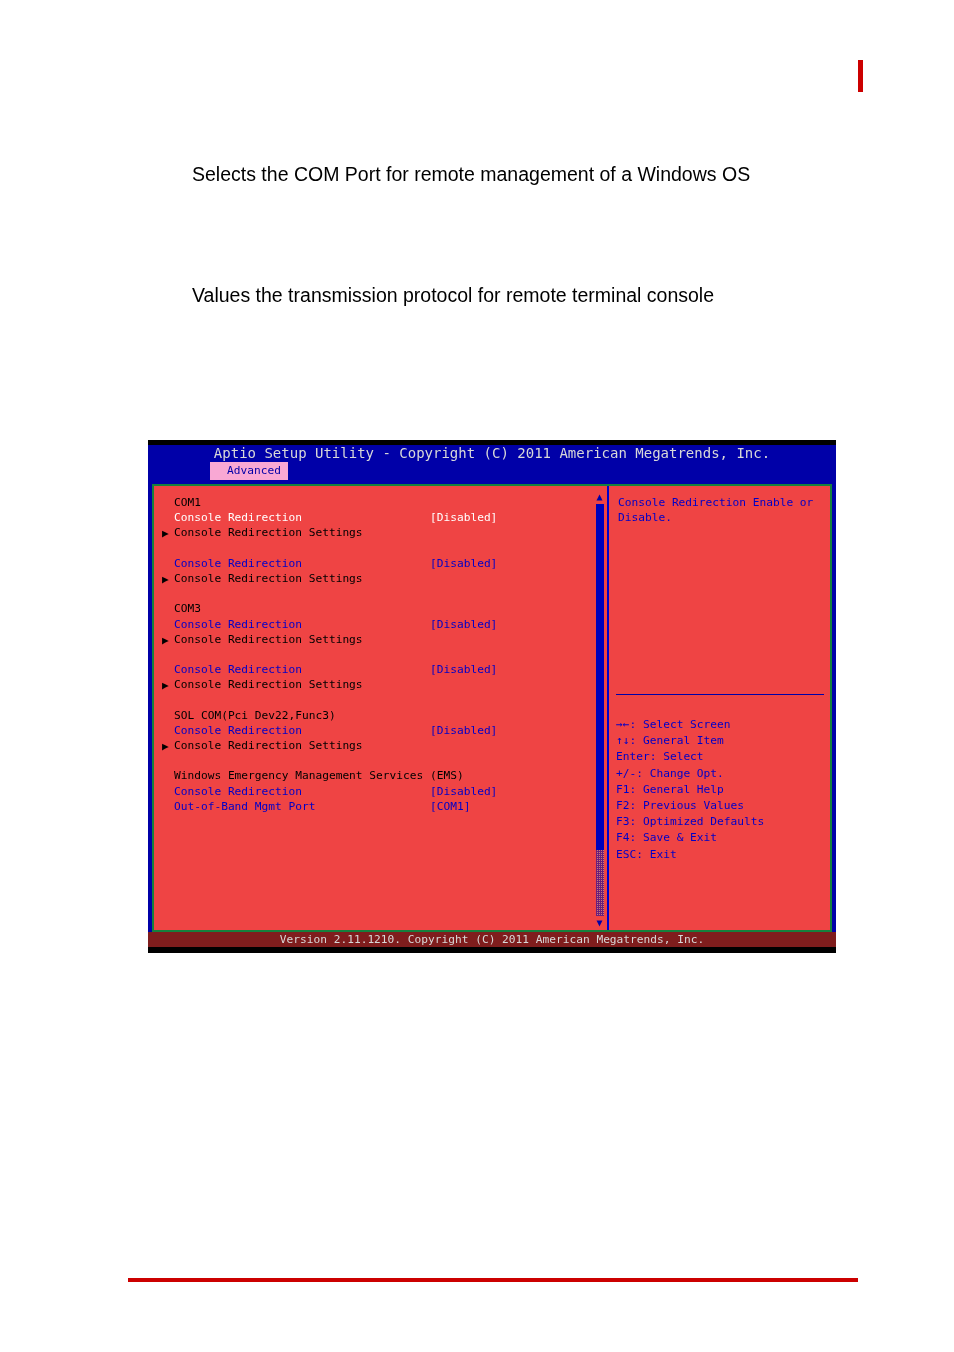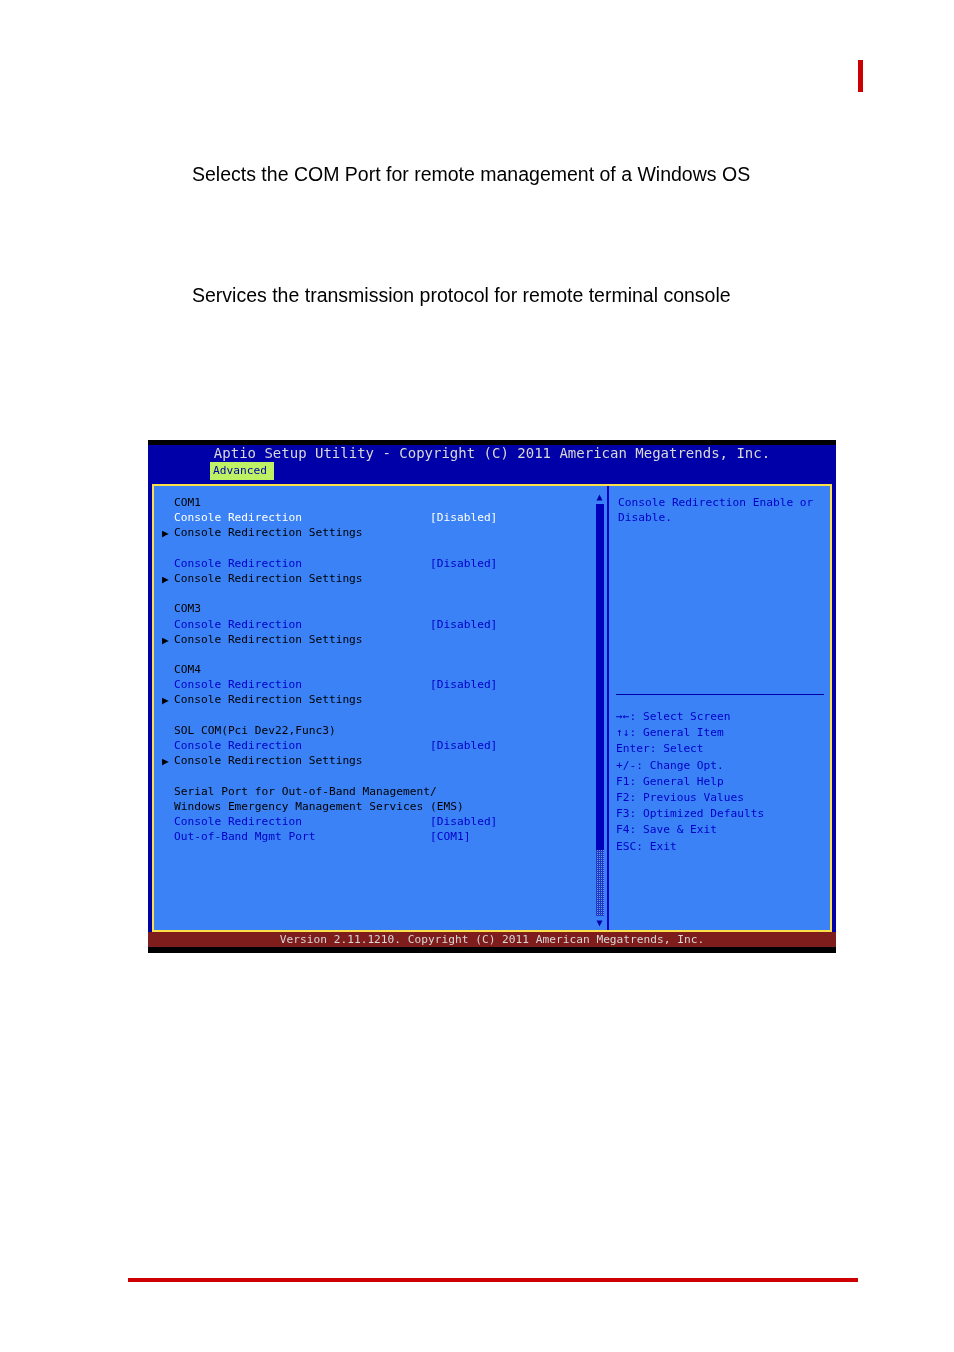--- a/index.html
+++ b/index.html
@@ -78,33 +78,33 @@
   }
   .bios-tabbar {
     position: absolute;
     left: 0; top: 22px;
     width: 100%;
     height: 17px;
   }
   .bios-tab {
     position: absolute;
     left: 62px; top: 0px;
-    padding: 1px 7px 2px 3px;
-    background: #bef264;
+    padding: 1px 7px 2px 17px;
+    background: #f9a8d4;
     color: #0000a8;
     font-size: 11.2px;
   }
 
   .bios-body {
     position: absolute;
     left: 4px; top: 44px;
     width: 680px;
     height: 448px;
-    background: #3b82f6;
-    border: 2px solid #fde047;
+    background: #ef4444;
+    border: 2px solid #15803d;
     box-sizing: border-box;
   }
 
   
   .pane-left {
     position: absolute;
     left: 0; top: 0;
     width: 452px;
     height: 100%;
   }
@@ -205,21 +205,21 @@
   }
   .help-div {
     position: absolute;
     left: 6px; top: 208px;
     width: 208px;
     height: 1px;
     background: #0000a8;
   }
   .keys {
     position: absolute;
-    left: 6px; top: 223px;
+    left: 6px; top: 231px;
     width: 210px;
     color: #0000c8;
   }
   .key-row { height: 16.2px; white-space: pre; }
 
   .bios-footer {
     position: absolute;
     left: 0; bottom: 6px;
     width: 100%;
     height: 15px;
@@ -230,21 +230,21 @@
     line-height: 15px;
   }
 </style>
 </head>
 <body>
 
 <div class="page-mark"></div>
 <div class="page-rule"></div>
 
 <div class="prose p1">Selects the COM Port for remote management of a Windows OS</div>
-<div class="prose p2">Services the transmission protocol for remote terminal console</div>
+<div class="prose p2">Values the transmission protocol for remote terminal console</div>
 
 <div class="bios">
   <div class="topblack"></div>
 
   <div class="bios-title">Aptio Setup Utility - Copyright (C) 2011 American Megatrends, Inc.</div>
 
   <div class="bios-tabbar">
     <div class="bios-tab">Advanced</div>
   </div>
 
@@ -256,29 +256,27 @@
           <div class="opt-row"><span class="label c-white">Console Redirection</span><span class="value c-white">[Disabled]</span></div>
           <div class="opt-row"><span class="arrow">▶</span><span class="label c-black">Console Redirection Settings</span></div>
           <div class="spacer"></div>
           <div class="opt-row"><span class="label c-blue">Console Redirection</span><span class="value c-blue">[Disabled]</span></div>
           <div class="opt-row"><span class="arrow">▶</span><span class="label c-black">Console Redirection Settings</span></div>
           <div class="spacer"></div>
           <div class="opt-row"><span class="label c-head">COM3</span></div>
           <div class="opt-row"><span class="label c-blue">Console Redirection</span><span class="value c-blue">[Disabled]</span></div>
           <div class="opt-row"><span class="arrow">▶</span><span class="label c-black">Console Redirection Settings</span></div>
           <div class="spacer"></div>
-          <div class="opt-row"><span class="label c-head">COM4</span></div>
           <div class="opt-row"><span class="label c-blue">Console Redirection</span><span class="value c-blue">[Disabled]</span></div>
           <div class="opt-row"><span class="arrow">▶</span><span class="label c-black">Console Redirection Settings</span></div>
           <div class="spacer"></div>
           <div class="opt-row"><span class="label c-head">SOL COM(Pci Dev22,Func3)</span></div>
           <div class="opt-row"><span class="label c-blue">Console Redirection</span><span class="value c-blue">[Disabled]</span></div>
           <div class="opt-row"><span class="arrow">▶</span><span class="label c-black">Console Redirection Settings</span></div>
           <div class="spacer"></div>
-          <div class="opt-row"><span class="label c-head">Serial Port for Out-of-Band Management/</span></div>
           <div class="opt-row"><span class="label c-head">Windows Emergency Management Services (EMS)</span></div>
           <div class="opt-row"><span class="label c-blue">Console Redirection</span><span class="value c-blue">[Disabled]</span></div>
           <div class="opt-row"><span class="label c-blue">Out-of-Band Mgmt Port</span><span class="value c-blue">[COM1]</span></div>
         </div>
 
       <div class="scrollbar">
         <div class="sb-up">▲</div>
         <div class="sb-track"></div>
         <div class="sb-thumb"></div>
         <div class="sb-down">▼</div>

